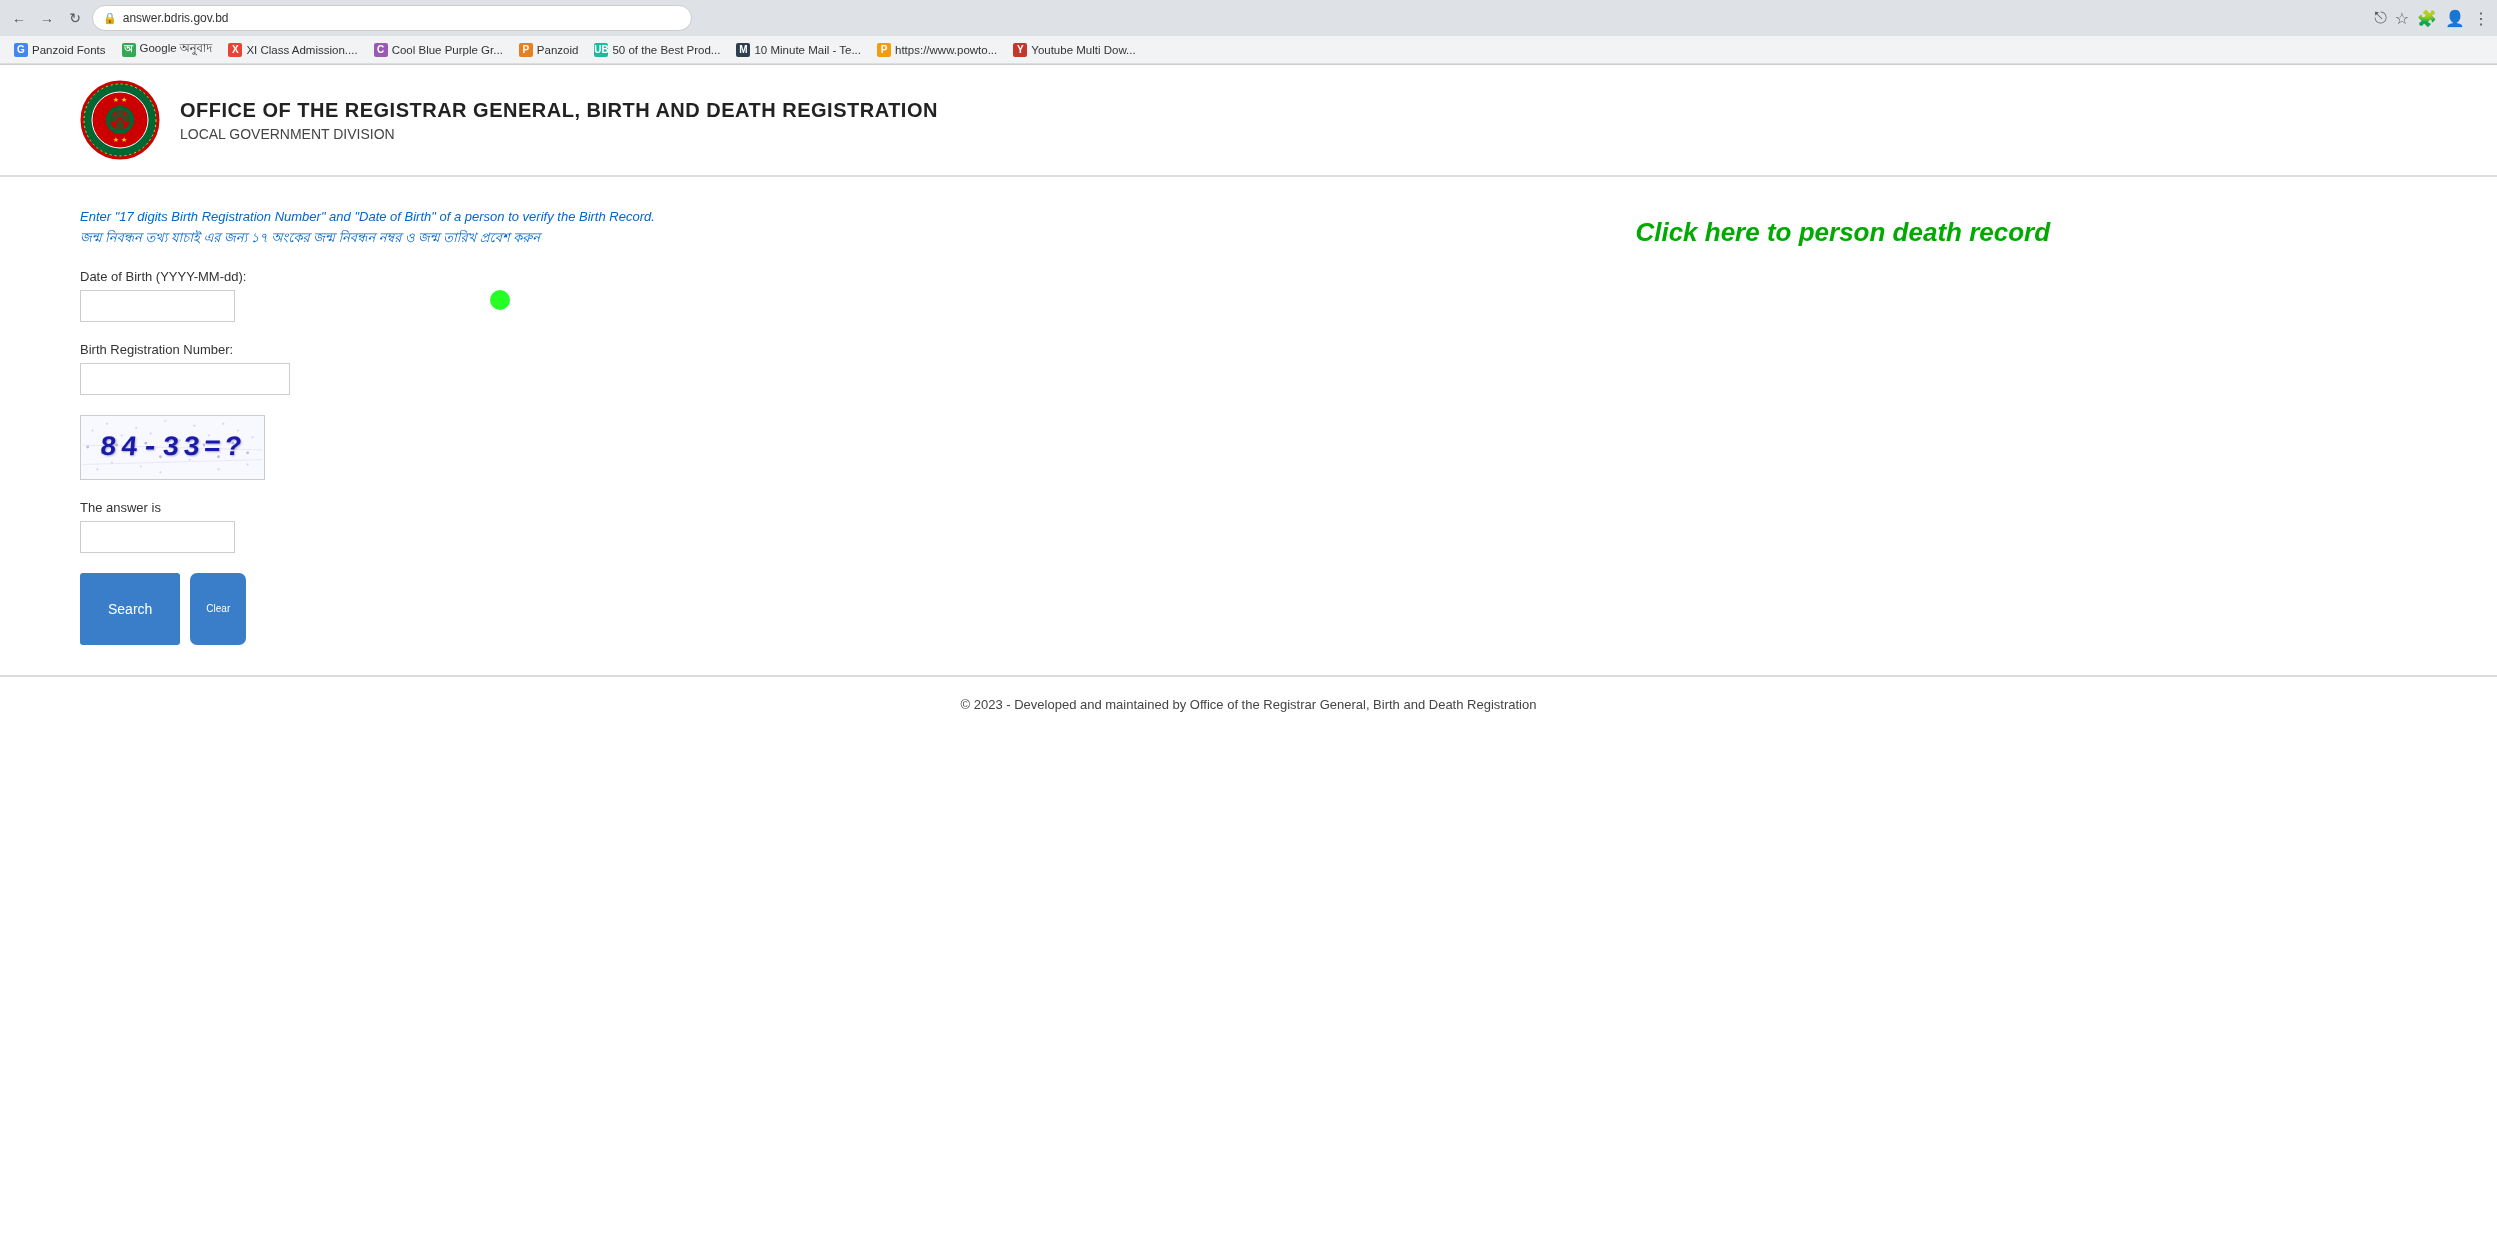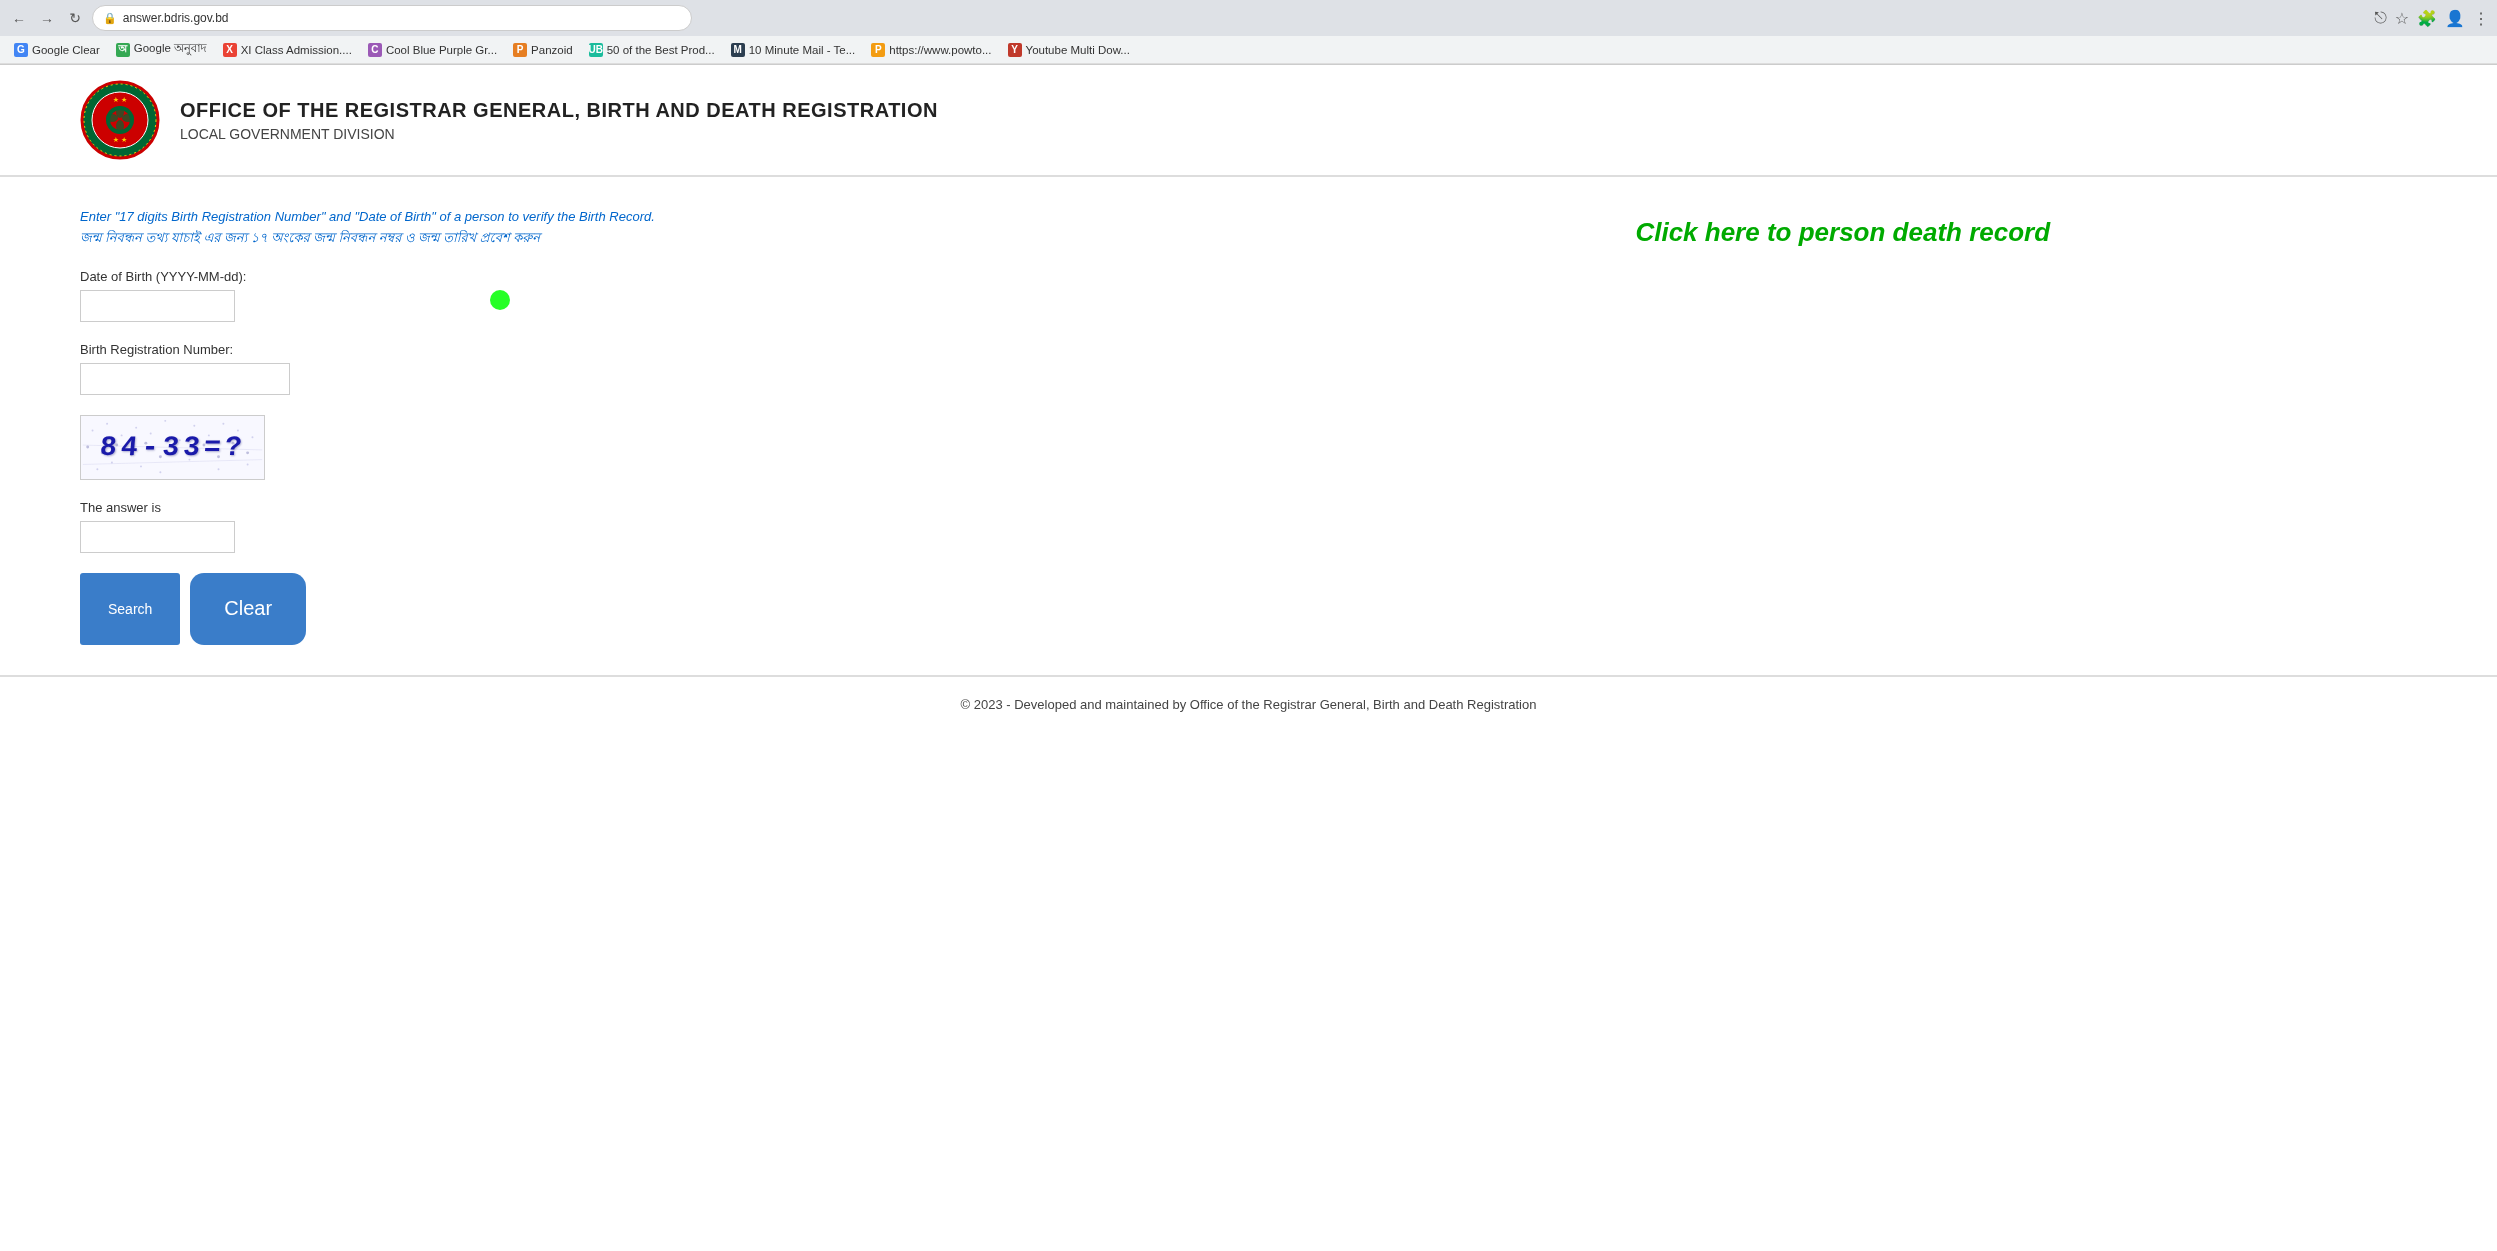--- a/index.html
+++ b/index.html
@@ -281,24 +281,24 @@
       padding: 28px 28px;
       font-size: 14px;
       cursor: pointer;
       border-radius: 3px;
     }
 
     .btn-clear {
       background: #3a7dc9;
       color: white;
       border: none;
-      padding: 10px 34px;
-      font-size: 20px;
-      cursor: pointer;
-      border-radius: 14px;
+      padding: 10px 16px;
+      font-size: 10px;
+      cursor: pointer;
+      border-radius: 7px;
     }
 
     
     .site-footer {
       border-top: 2px solid #ddd;
       padding: 20px;
       text-align: center;
       font-size: 13px;
       color: #444;
       background: white;
@@ -335,21 +335,21 @@
       <span class="browser-action-btn">☆</span>
       <span class="browser-action-btn">🧩</span>
       <span class="browser-action-btn">👤</span>
       <span class="browser-action-btn">⋮</span>
     </div>
   </div>
 
   <div class="bookmarks-bar">
     <div class="bookmark-item">
       <div class="bookmark-favicon favicon-google">G</div>
-      <span>Google Clear</span>
+      <span>Panzoid Fonts</span>
     </div>
     <div class="bookmark-item">
       <div class="bookmark-favicon favicon-translate">অ</div>
       <span>Google অনুবাদ</span>
     </div>
     <div class="bookmark-item">
       <div class="bookmark-favicon favicon-xi">X</div>
       <span>XI Class Admission....</span>
     </div>
     <div class="bookmark-item">

